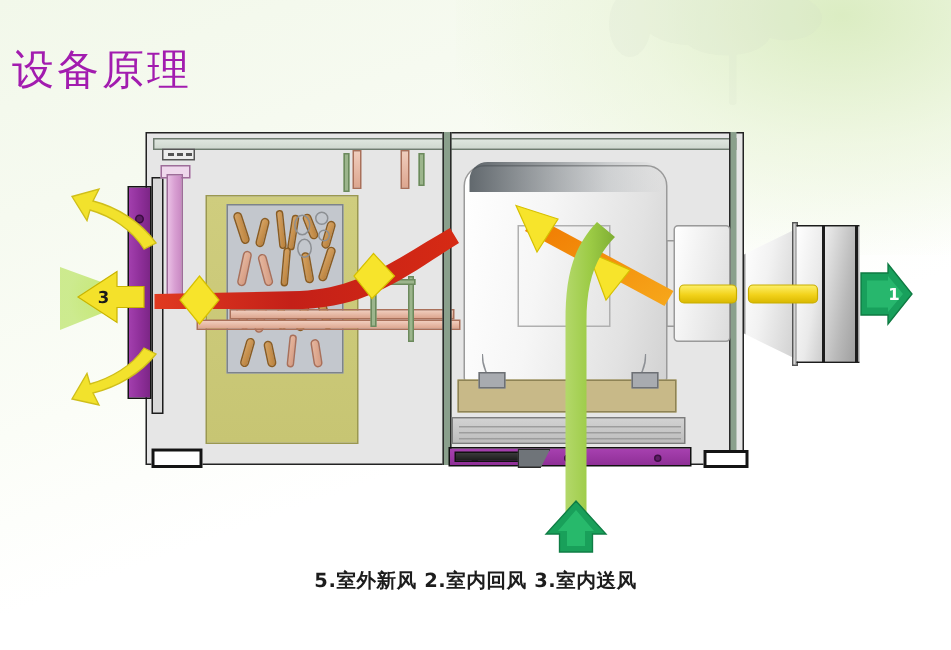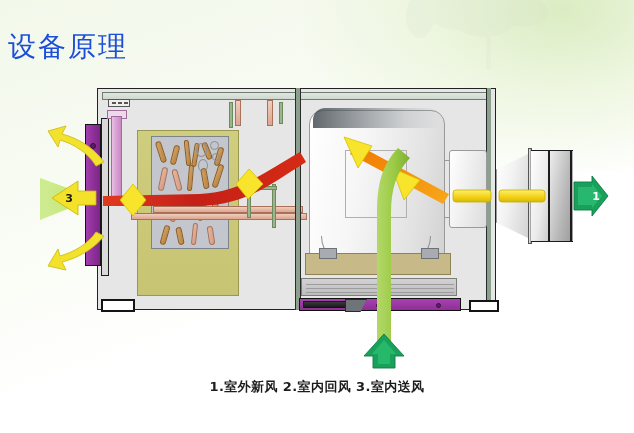--- a/index.html
+++ b/index.html
@@ -43,21 +43,21 @@
     left: 400px; top: -18px;
     width: 190px; height: 105px;
     opacity: 0.30;
   }
   
   .title {
     position: absolute;
     left: 8px; top: 28px;
     font-size: 28px;
     letter-spacing: 2px;
-    color: #1d4ed8;
+    color: #a21caf;
     font-family: Liberation Sans, sans-serif;
     white-space: nowrap;
   }
   
   .caption {
     position: absolute;
     left: 0; top: 378px;
     width: 634px;
     text-align: center;
     font-size: 13px;
@@ -554,14 +554,14 @@
       <rect x="499" y="190" width="46" height="12" rx="3" fill="url(#yellowbar)" stroke="#c8ad00" stroke-width="0.8"></rect>
 
       <path d="M574 182 L592 182 L592 176 L608 196 L592 216 L592 210 L574 210 Z" fill="#18a05c" stroke="#0e7a42" stroke-width="0.9"></path>
       <path d="M578 187 L592 187 L592 184 L602 196 L592 208 L592 205 L578 205 Z" fill="#2cbd72" opacity="0.8"></path>
     </g>
   </svg>
 
   <div class="num" style="left:62px; top:193px; width:14px;">3</div>
   <div class="num white" style="left:589px; top:191px; width:14px;">1</div>
 
-  <div class="caption">1.室外新风 2.室内回风 3.室内送风</div>
+  <div class="caption">5.室外新风 2.室内回风 3.室内送风</div>
 </div>
 
 </body></html>

